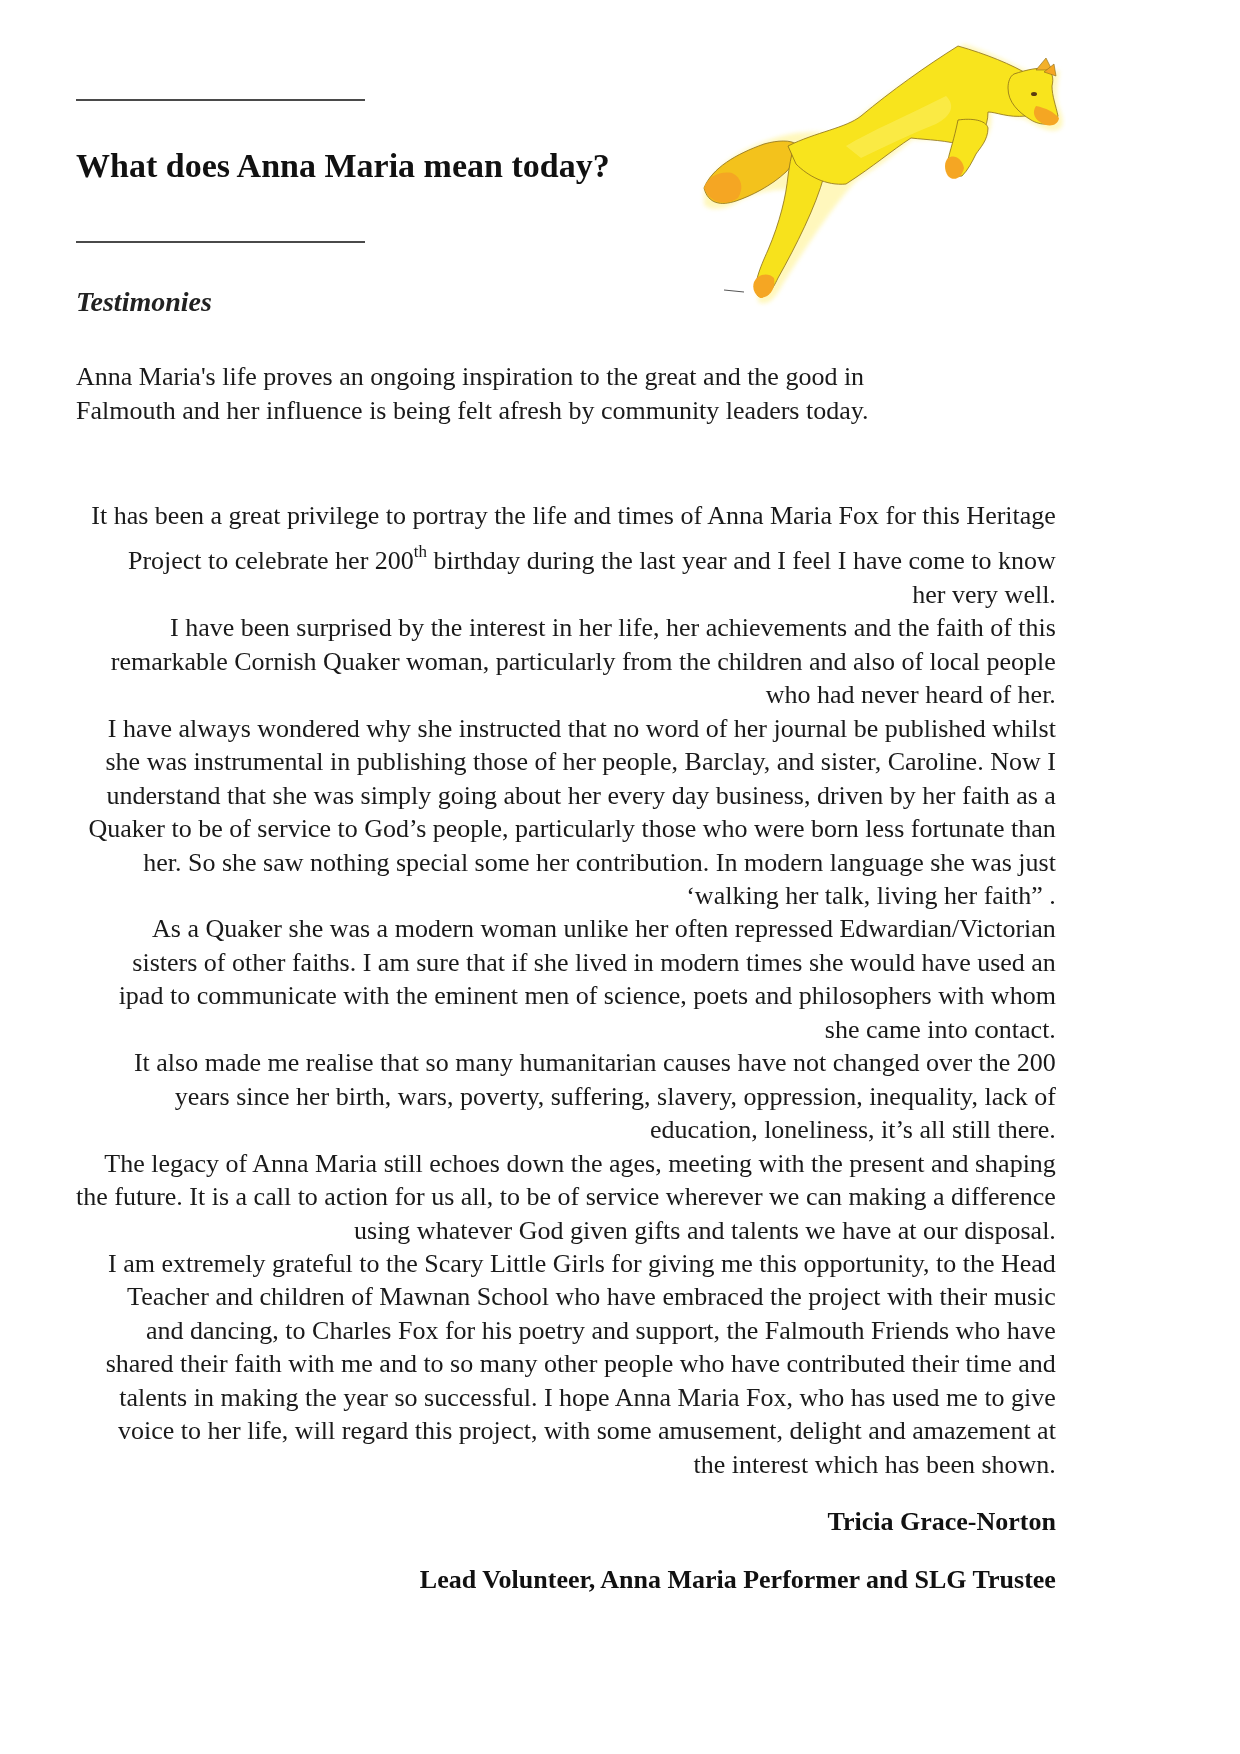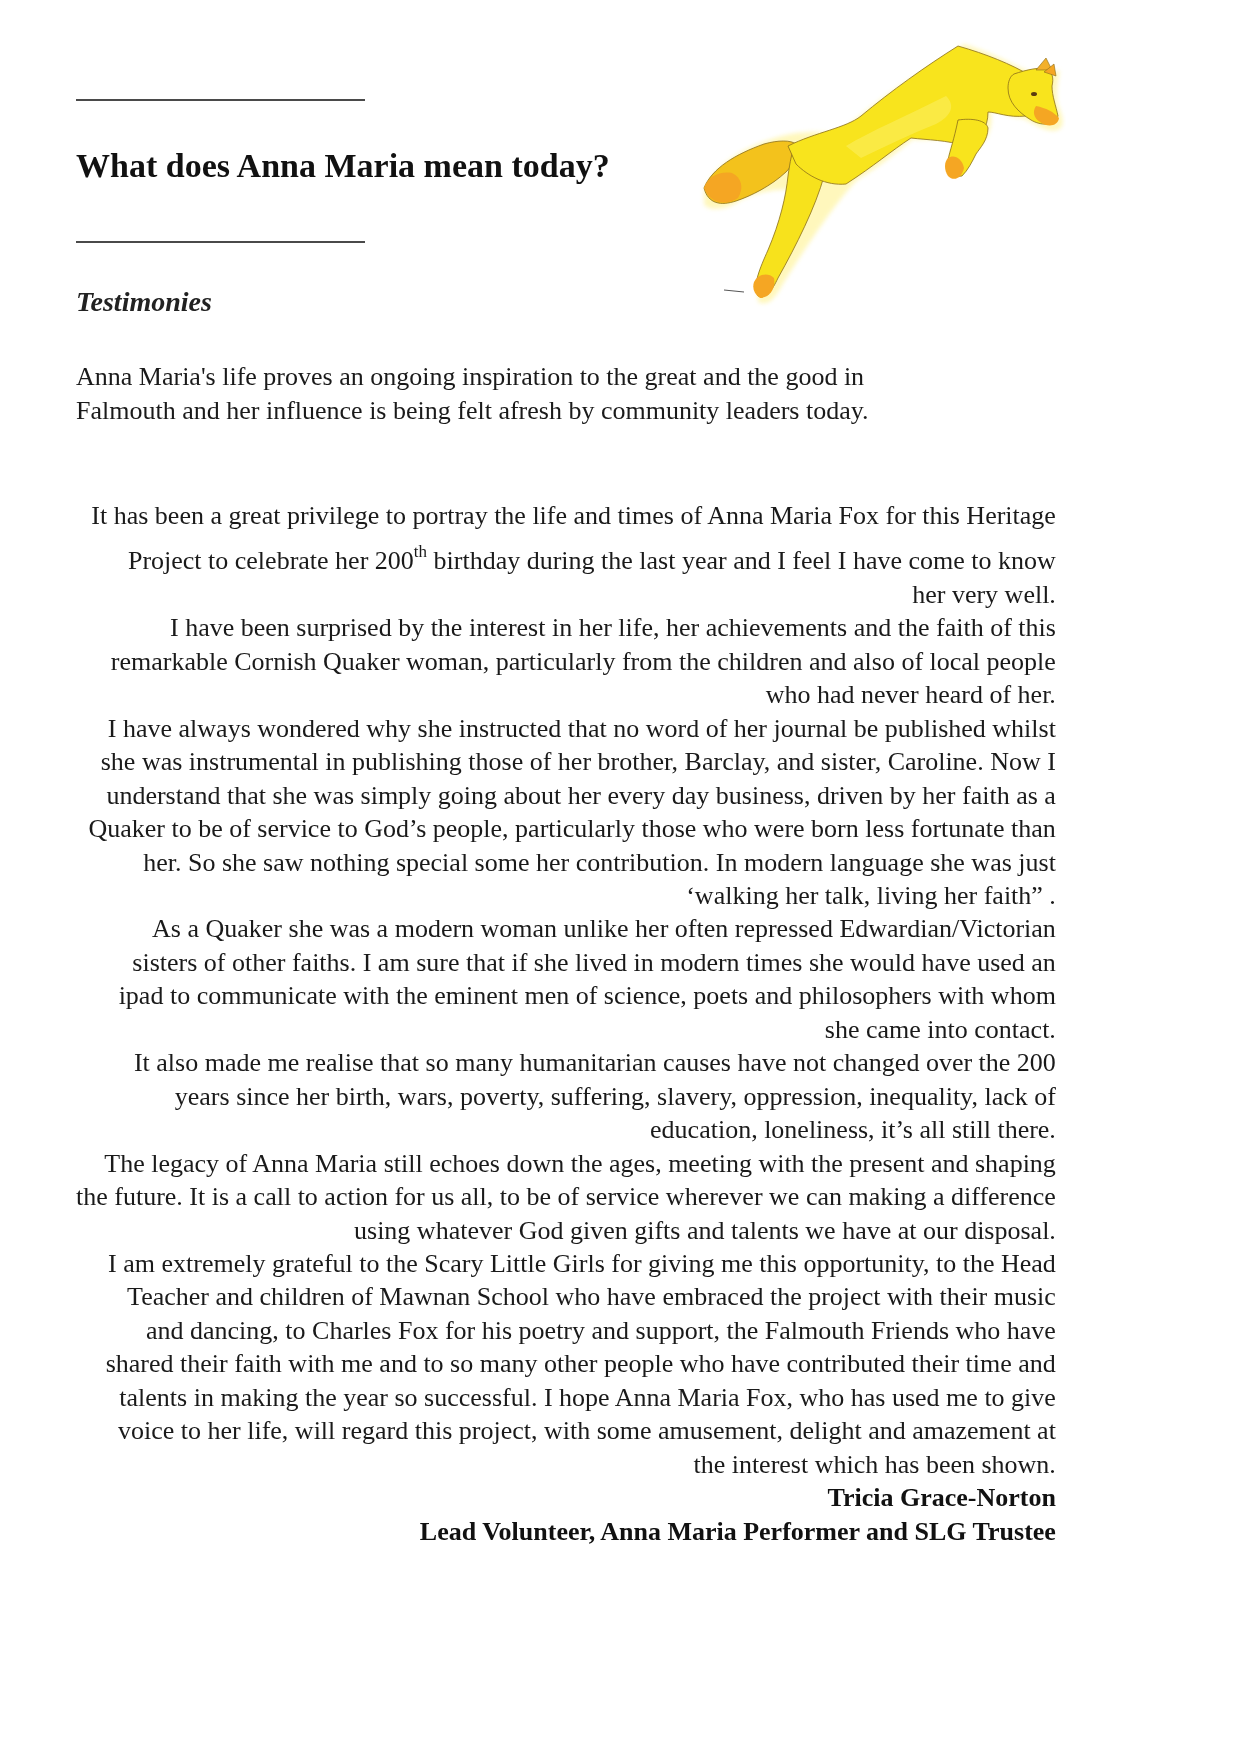--- a/index.html
+++ b/index.html
@@ -4,21 +4,21 @@
 <style>
   html, body { margin: 0; padding: 0; background: #ffffff; }
   body { width: 1240px; height: 1754px; position: relative; overflow: hidden;
          font-family: "Liberation Serif", "DejaVu Serif", serif; color: #1a1a1a; }
   .rule { position: absolute; left: 76px; width: 289px; height: 2px; background: #4a4a4a; }
   .h1 { position: absolute; left: 76px; top: 147px; font-size: 34px; font-weight: bold; color: #111; white-space: nowrap; }
   .h2 { position: absolute; left: 76px; top: 286px; font-size: 28px; font-weight: bold; color: #222; white-space: nowrap; font-style: italic; }
   .intro { position: absolute; left: 76px; top: 360px; font-size: 26px; line-height: 34px; }
   .body { position: absolute; left: 76px; top: 499px; font-size: 26px; line-height: 33.45px; text-align: right; }
   .line { display: block; white-space: nowrap; }
-  .line.bold { font-weight: bold; color: #111; }
+  .line.bold { font-weight: bold; color: #111; margin-top: 24px; }
   sup { font-size: 17px; line-height: 0; vertical-align: 12px; }
   .fox { position: absolute; left: 696px; top: 36px; width: 370px; height: 280px; }
 </style>
 </head>
 <body>
 
 <div class="rule" style="top:99px;"></div>
 <div class="h1">What does Anna Maria mean today?</div>
 <div class="rule" style="top:241px;"></div>
 <div class="h2">Testimonies</div>
@@ -63,21 +63,21 @@
 </div>
 
 <div class="body">
   <span class="line">It has been a great privilege to portray the life and times of Anna Maria Fox for this Heritage</span>
   <span class="line" style="margin-top:12px;"><span>Project to celebrate her 200</span><sup>th</sup><span> birthday during the last year and I feel I have come to know</span></span>
   <span class="line">her very well.</span>
   <span class="line">I have been surprised by the interest in her life, her achievements and the faith of this</span>
   <span class="line">remarkable Cornish Quaker woman, particularly from the children and also of local people</span>
   <span class="line">who had never heard of her.</span>
   <span class="line">I have always wondered why she instructed that no word of her journal be published whilst</span>
-  <span class="line">she was instrumental in publishing those of her brother, Barclay, and sister, Caroline. Now I</span>
+  <span class="line">she was instrumental in publishing those of her people, Barclay, and sister, Caroline. Now I</span>
   <span class="line">understand that she was simply going about her every day business, driven by her faith as a</span>
   <span class="line">Quaker to be of service to God’s people, particularly those who were born less fortunate than</span>
   <span class="line">her. So she saw nothing special some her contribution. In modern language she was just</span>
   <span class="line">‘walking her talk, living her faith” .</span>
   <span class="line">As a Quaker she was a modern woman unlike her often repressed Edwardian/Victorian</span>
   <span class="line">sisters of other faiths. I am sure that if she lived in modern times she would have used an</span>
   <span class="line">ipad to communicate with the eminent men of science, poets and philosophers with whom</span>
   <span class="line">she came into contact.</span>
   <span class="line">It also made me realise that so many humanitarian causes have not changed over the 200</span>
   <span class="line">years since her birth, wars, poverty, suffering, slavery, oppression, inequality, lack of</span>

